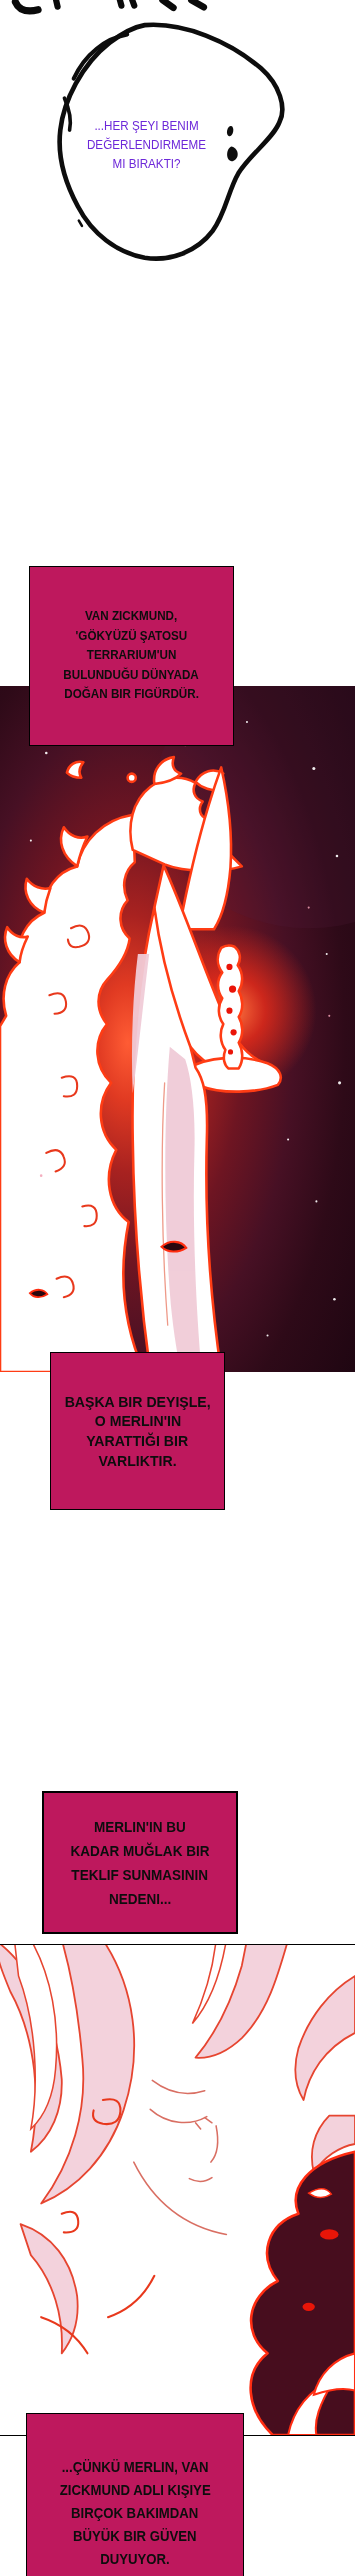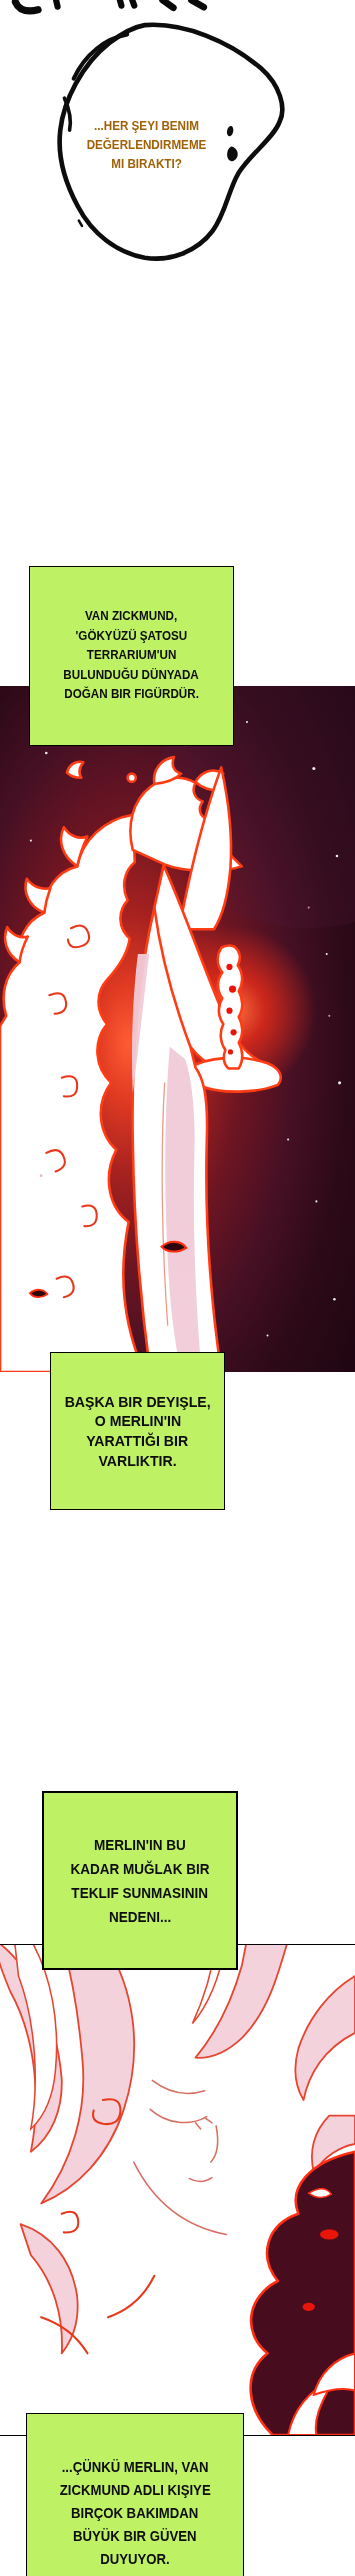--- a/index.html
+++ b/index.html
@@ -3,32 +3,32 @@
 <meta charset="utf-8">
 <style>
   html,body{margin:0;padding:0;background:#ffffff;}
   #page{position:relative;width:355px;height:3317px;margin:0 auto;background:#ffffff;overflow:hidden;
         font-family:"Liberation Sans","DejaVu Sans",sans-serif;}
   .abs{position:absolute;}
   .panel{position:absolute;left:0;width:355px;z-index:1;}
   #panel1{top:686px;height:686px;}
   #panel2{top:1944px;height:492px;background:#ffffff;border-top:1.5px solid #000;border-bottom:1.5px solid #000;box-sizing:border-box;}
   #panel1 svg,#panel2 svg{display:block;width:100%;height:100%;}
-  .cap{position:absolute;z-index:3;background:#bef264;border:1.5px solid #000;box-sizing:border-box;
+  .cap{position:absolute;z-index:3;background:#be185d;border:1.5px solid #000;box-sizing:border-box;
        display:flex;flex-direction:column;justify-content:center;align-items:center;
        text-align:center;font-weight:700;color:#0d0d0d;}
   .capline{display:block;white-space:nowrap;transform:scaleX(.94);}
   #cap1{left:29px;top:566px;width:205px;height:180px;font-size:12.4px;line-height:19.6px;}
   #cap2{left:50px;top:1352px;width:175px;height:158px;font-size:15px;line-height:19.6px;}
-  #cap3{left:42px;top:1791px;width:196px;height:179px;font-size:14.4px;line-height:24px;border-width:2.1px;}
+  #cap3{left:42px;top:1791px;width:196px;height:143px;font-size:14.4px;line-height:24px;border-width:2.1px;}
   #cap4{left:26px;top:2413px;width:218px;height:200px;font-size:14px;line-height:23px;}
   #bubble{left:49px;top:20.6px;width:247px;height:247px;z-index:3;}
   #bubble svg{position:absolute;left:0;top:0;}
   #bubble-text{position:absolute;left:23px;top:96px;width:149px;text-align:center;
-       font-weight:700;font-size:12.4px;line-height:19px;color:#a16207;}
+       font-weight:400;font-size:12.4px;line-height:19px;color:#6d28d9;}
   #sfx-top{left:0;top:0;width:355px;height:20.6px;z-index:2;}
 </style>
 </head>
 <body>
 
 <div id="page">
 
   <svg id="sfx-top" class="abs" viewBox="0 0 690 40">
     <g stroke="#0a0a0a" stroke-linecap="round" fill="none">
       <path d="M30,4 Q40,27 74,19" stroke-width="14"></path>

